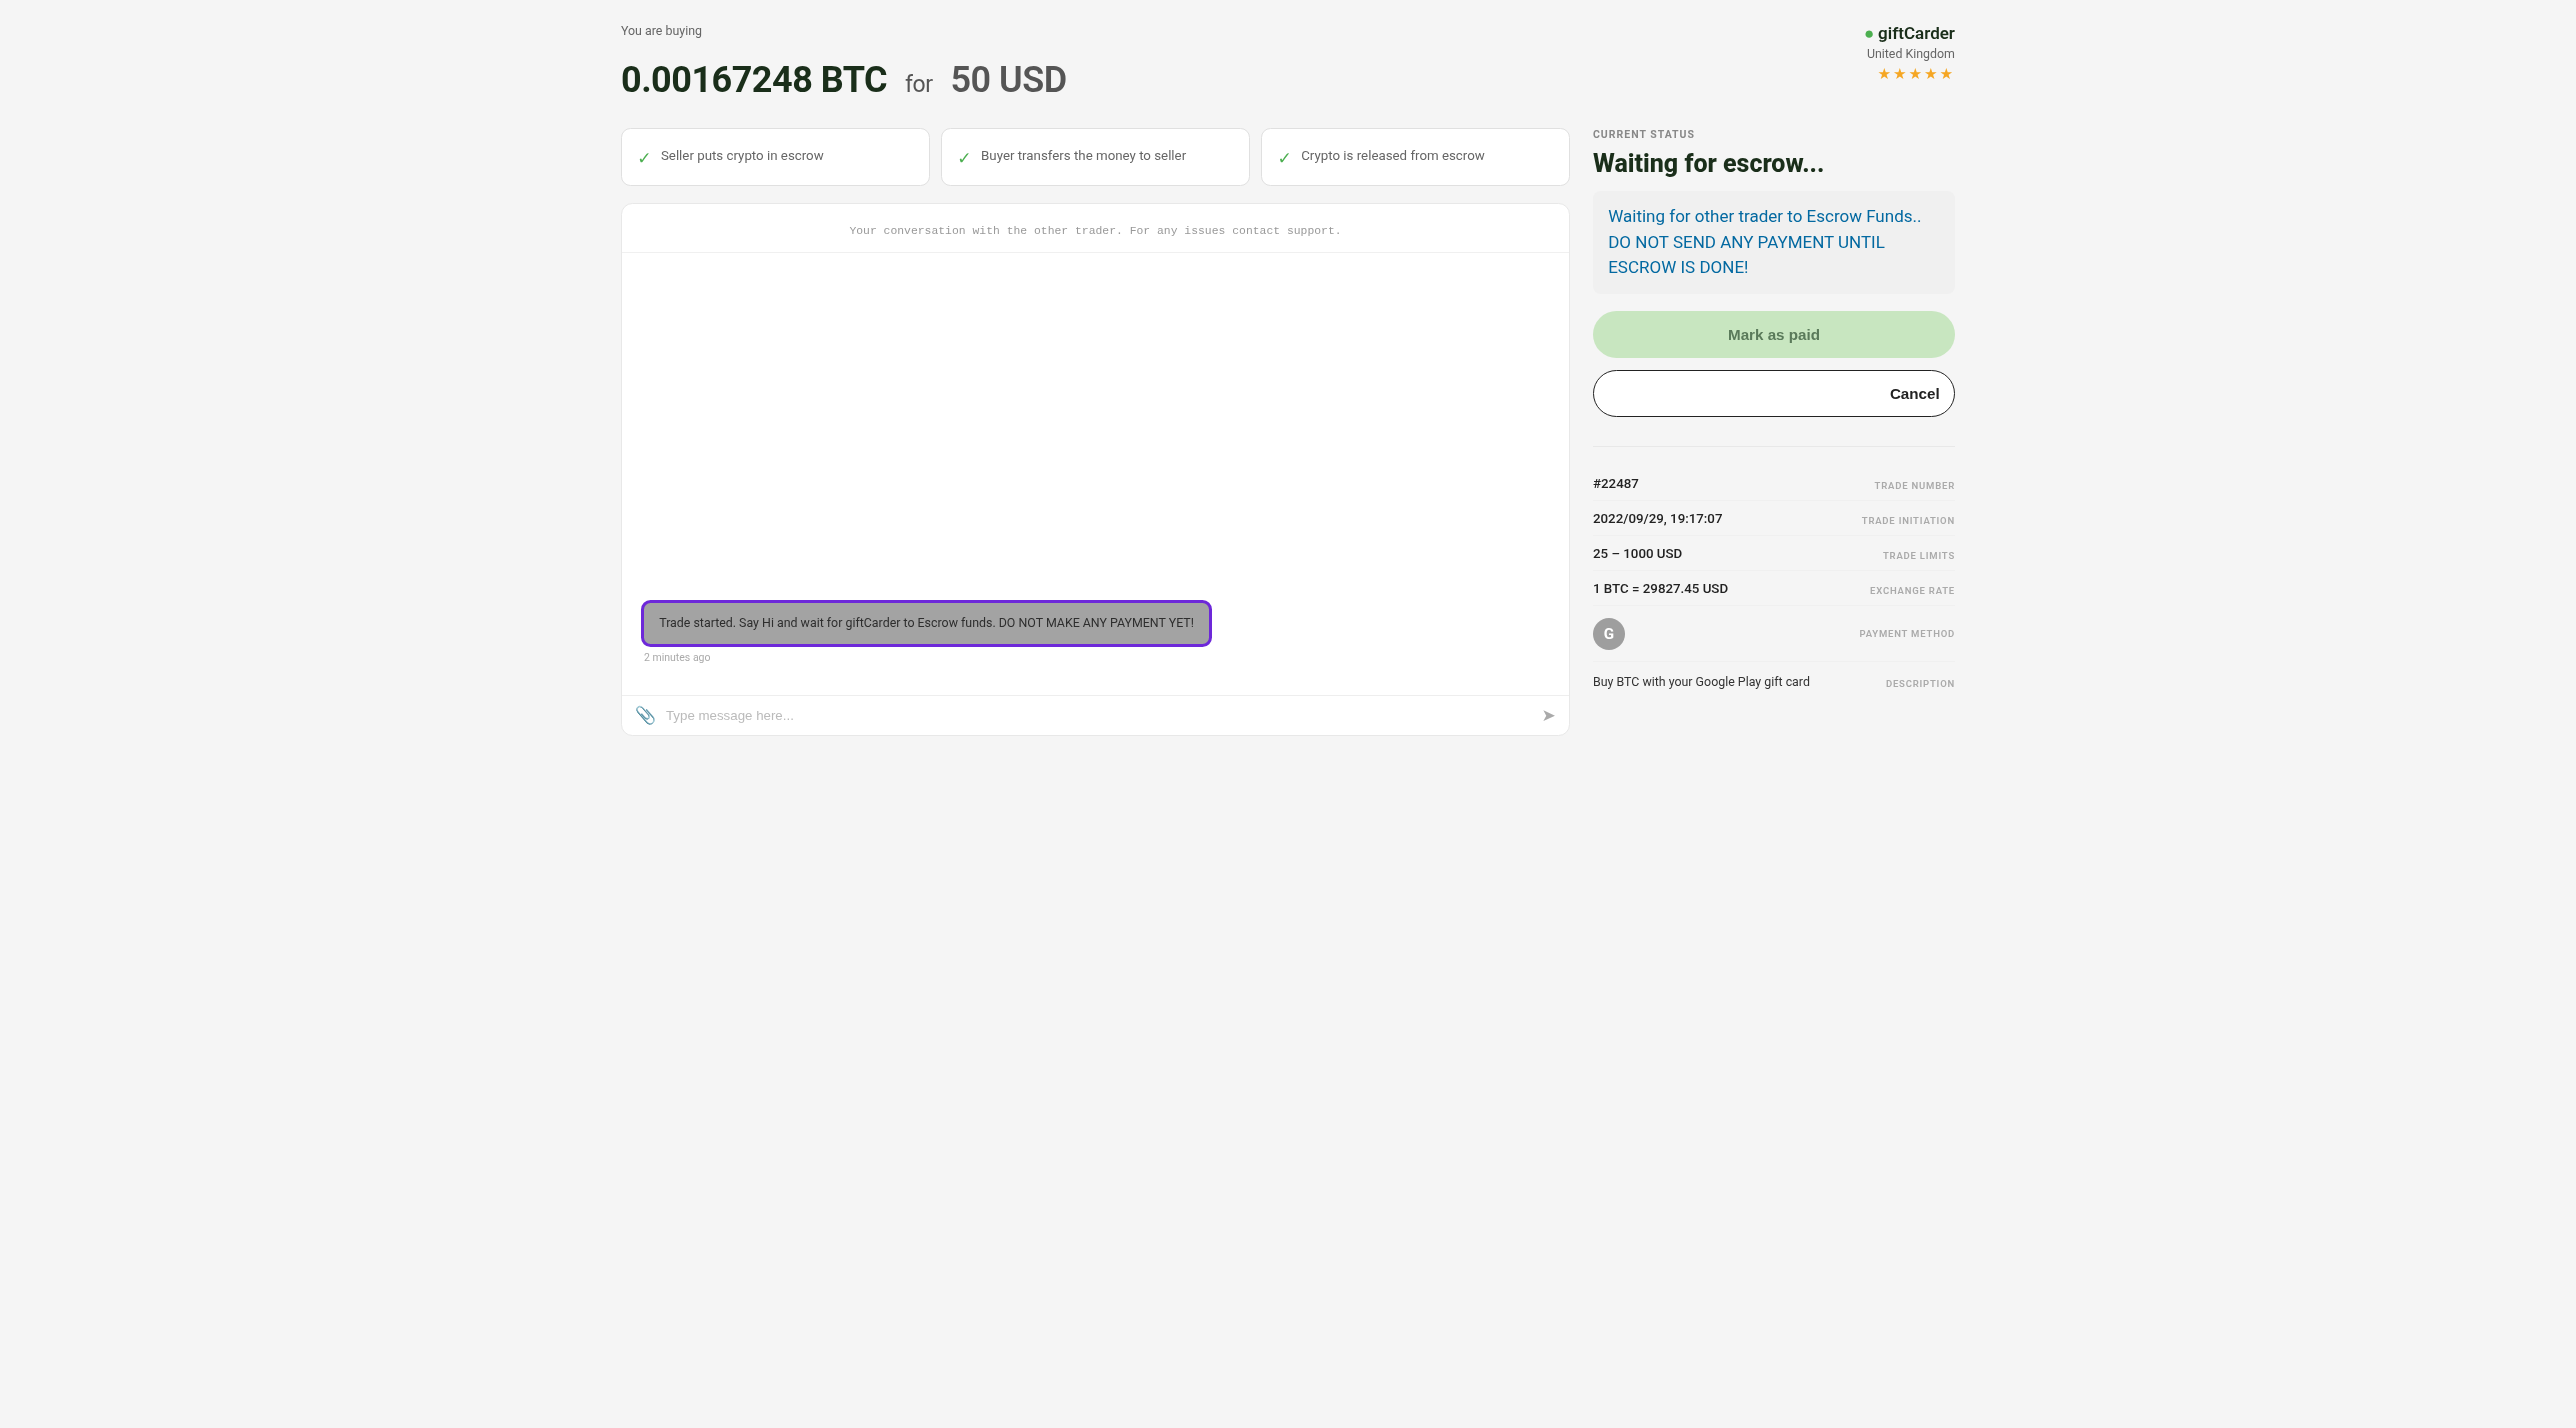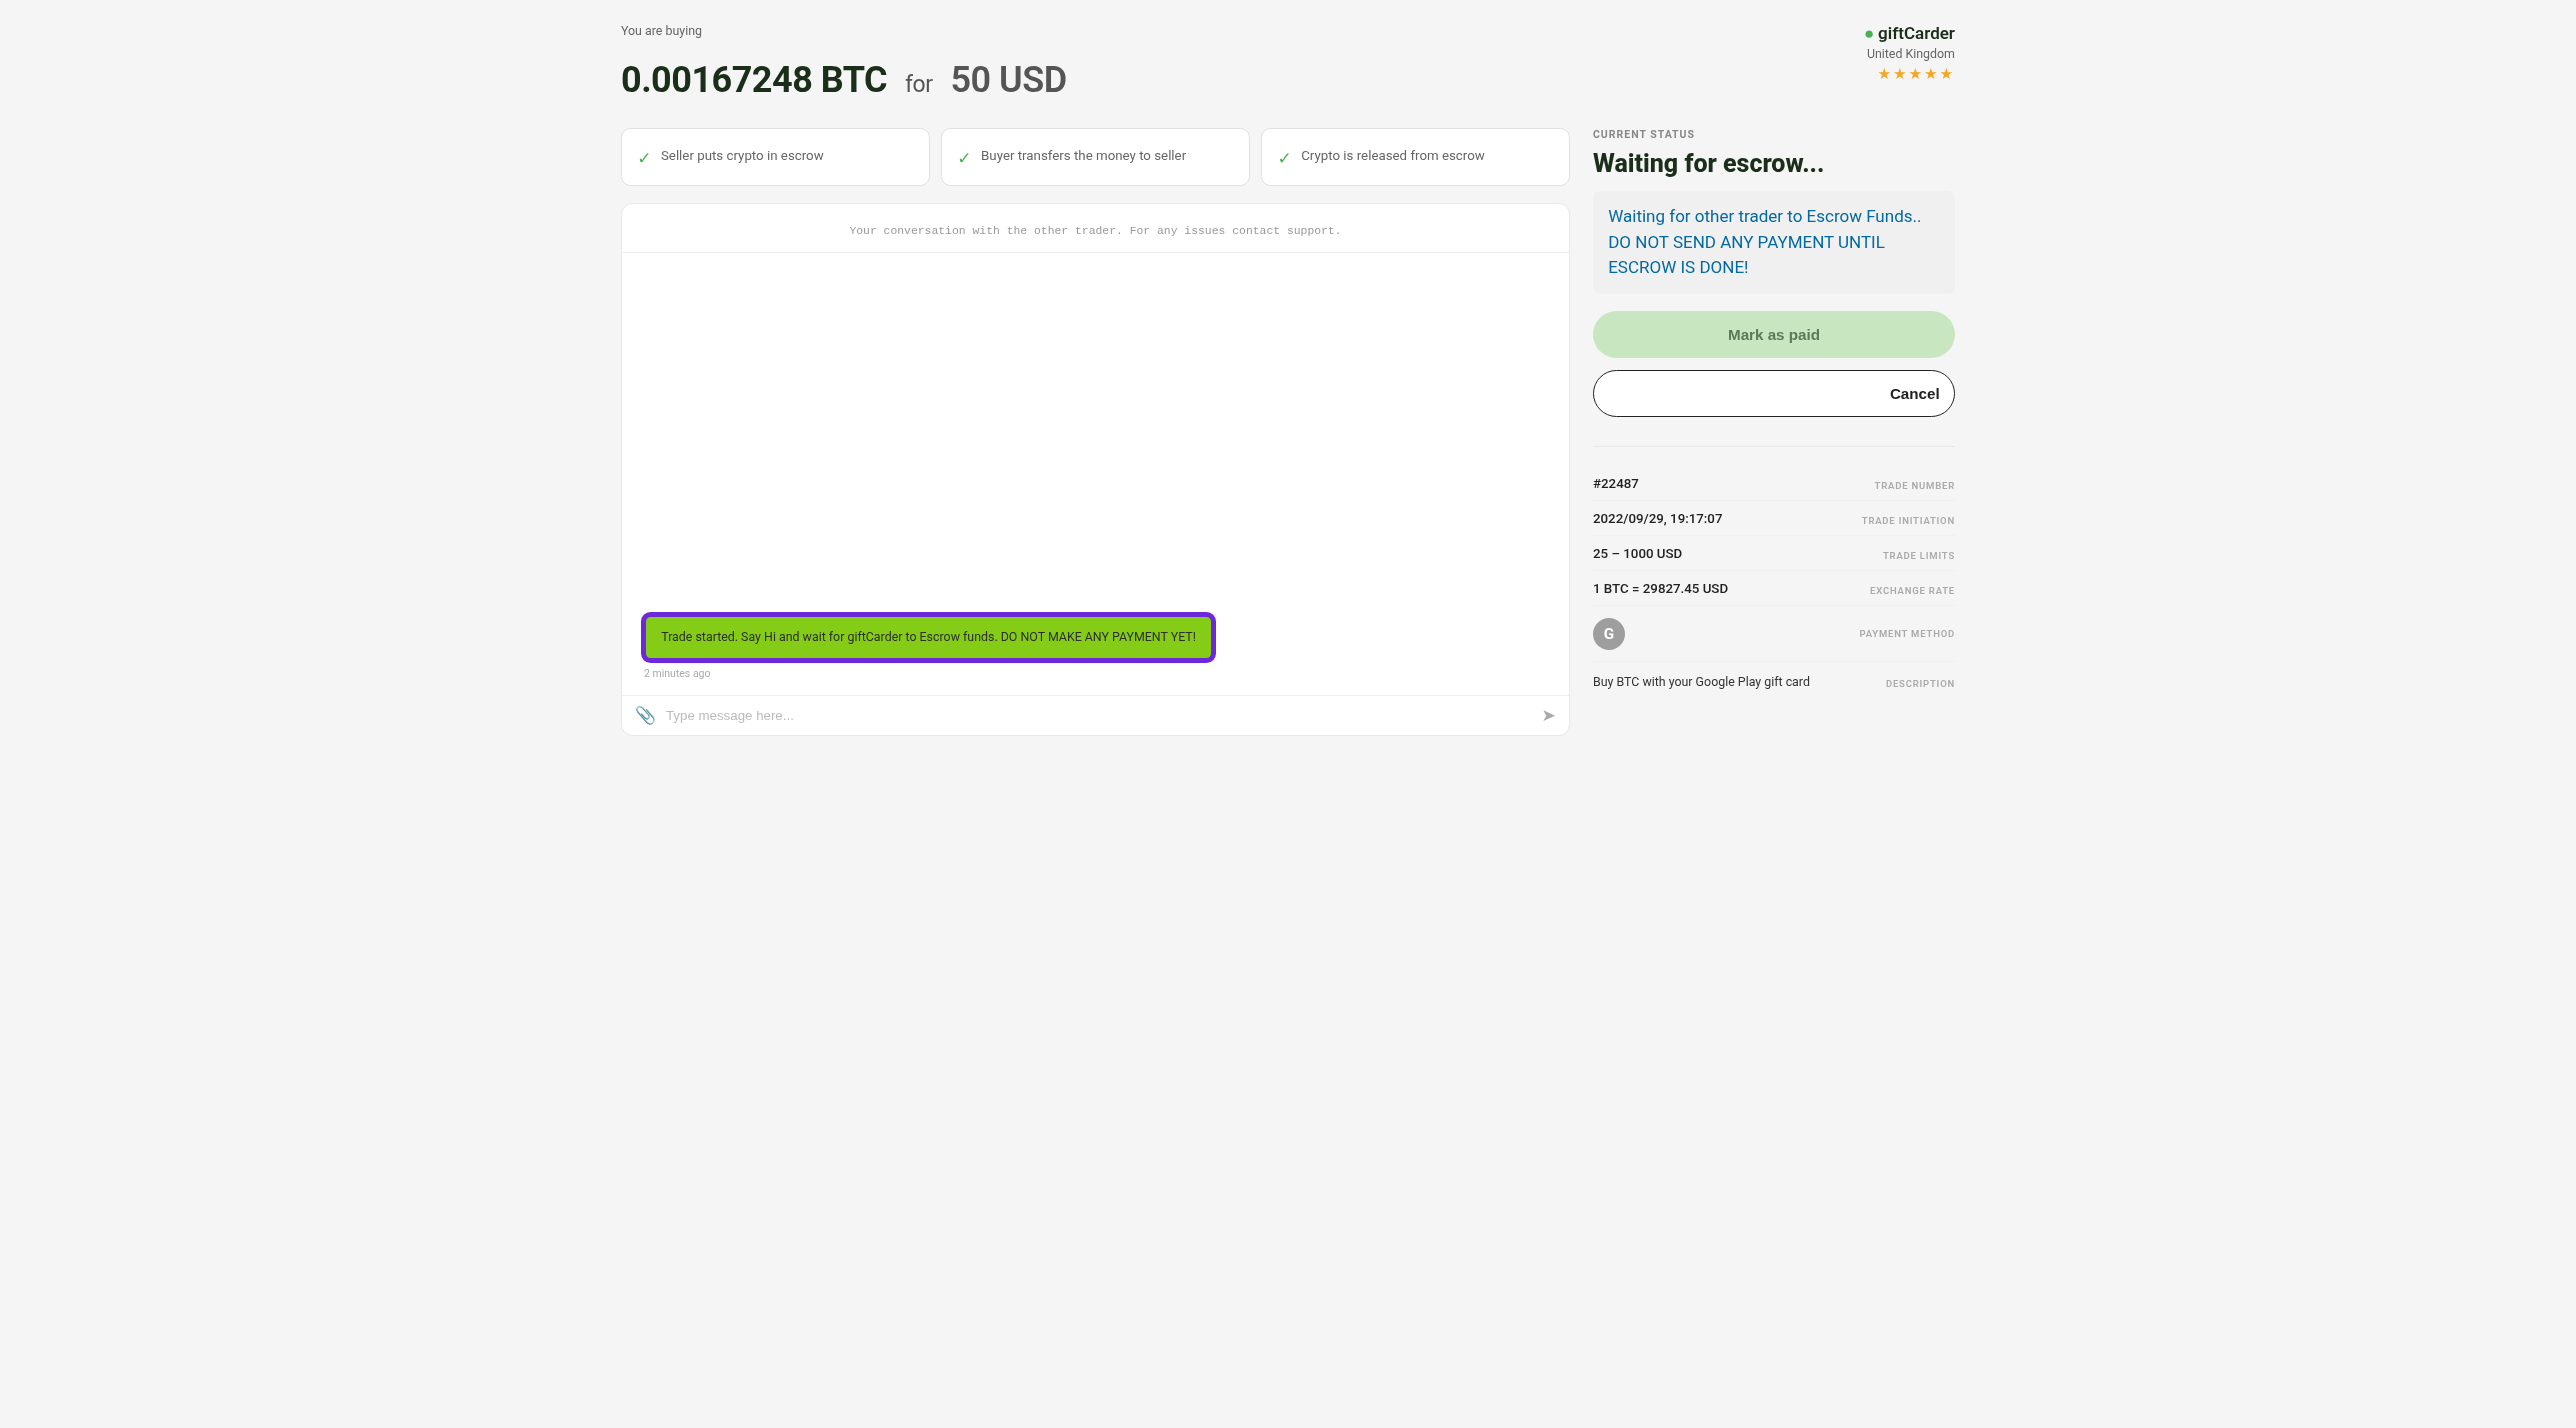--- a/index.html
+++ b/index.html
@@ -113,20 +113,21 @@
     }
     
     .chat-container {
       background: #fff;
       border: 1px solid #e8e8e8;
       border-radius: 11.4px;
       padding: 0;
       display: flex;
       flex-direction: column;
       min-height: 533px;
+      gap: 16px;
     }
     .chat-header-note {
       text-align: center;
       color: #999;
       font-size: 11.4px;
       padding: 21px 19px 15.2px;
       font-family: 'Courier New', monospace;
       border-bottom: 1px solid #f0f0f0;
     }
     .chat-messages {
@@ -136,22 +137,22 @@
       flex-direction: column;
       justify-content: flex-end;
       gap: 7.6px;
     }
     .chat-bubble-wrapper {
       display: flex;
       flex-direction: column;
       align-items: flex-start;
     }
     .chat-bubble {
-      background: #84cc16;
-      border: 5px solid #6d28d9;
+      background: #a3a3a3;
+      border: 3px solid #6d28d9;
       border-radius: 9.5px;
       padding: 11.4px 15.2px;
       font-size: 12.4px;
       color: #2e2e2e;
       max-width: 80%;
       line-height: 1.5;
     }
     .chat-time {
       font-size: 10.5px;
       color: #aaa;

